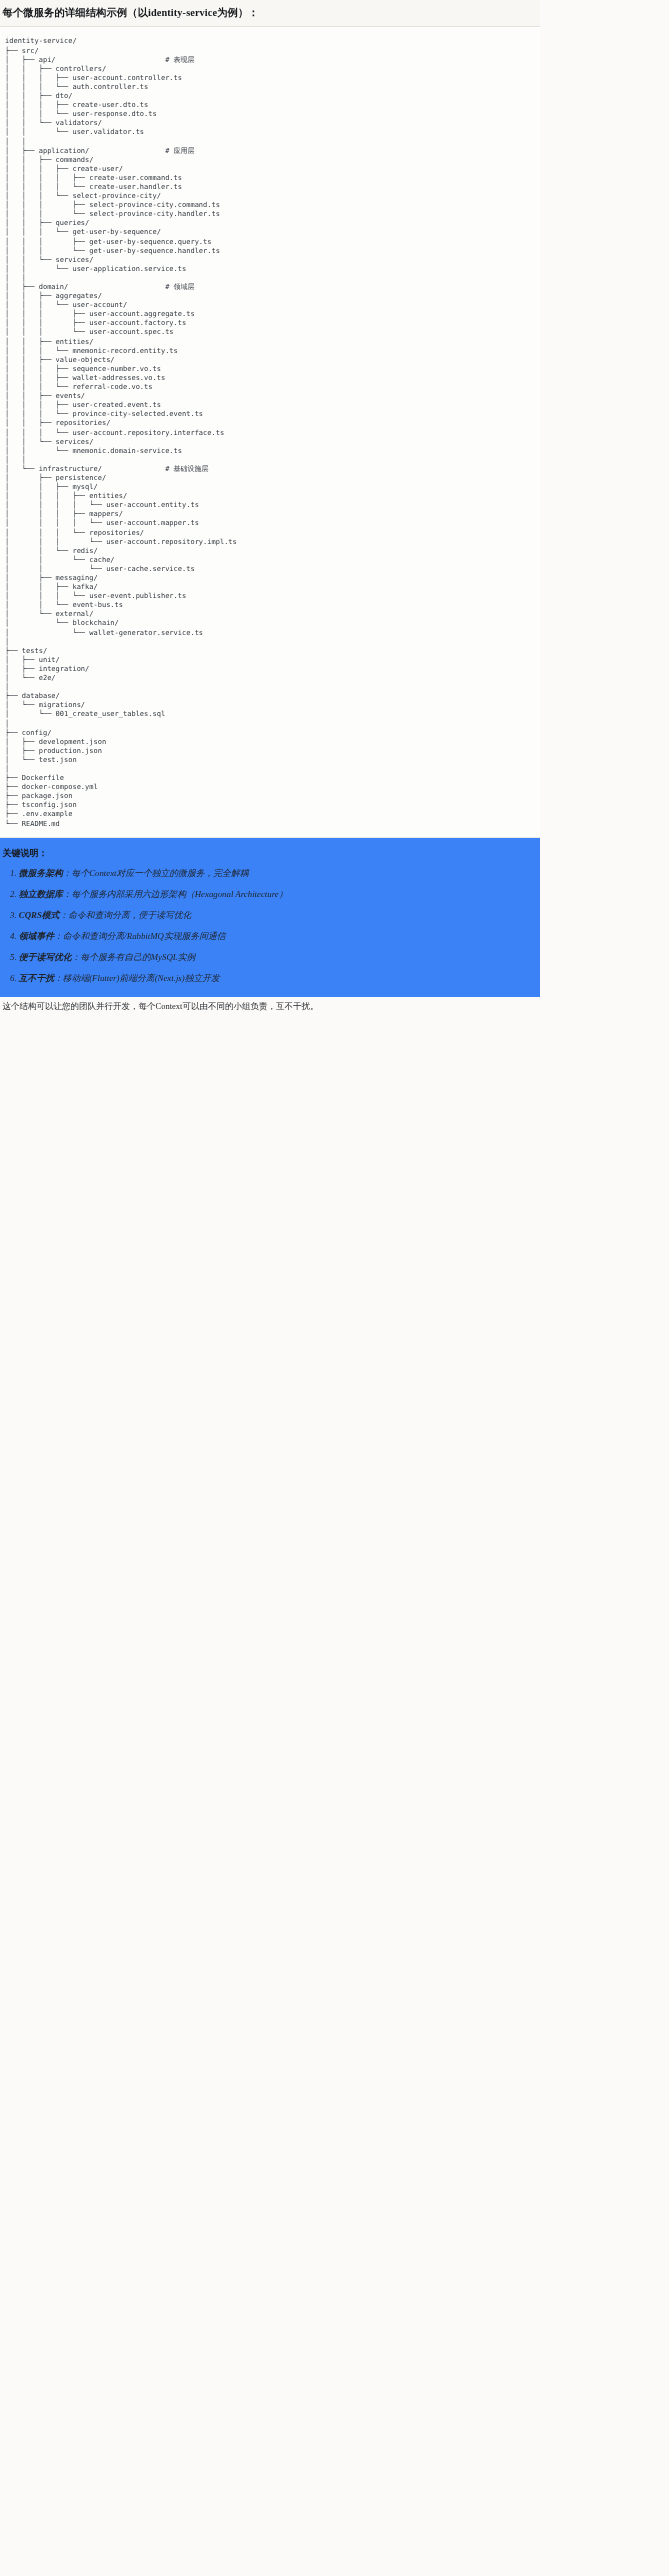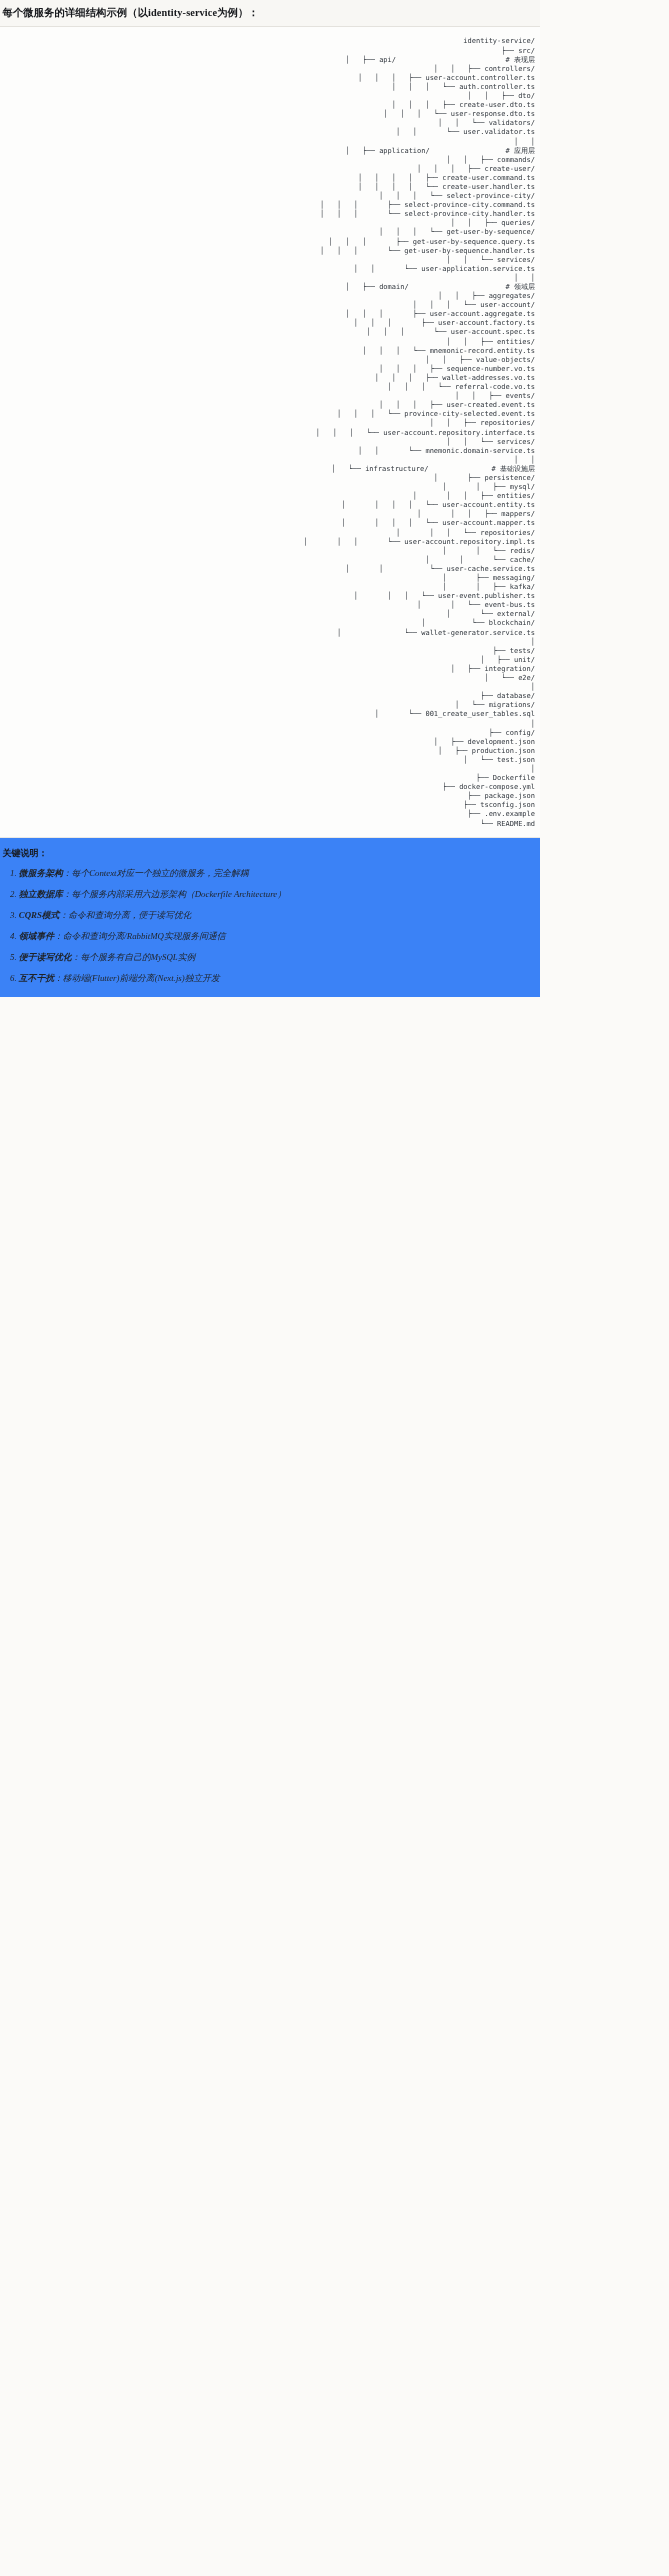--- a/index.html
+++ b/index.html
@@ -43,21 +43,20 @@
   }
   pre.tree {
     margin: 0;
     font-family: "DejaVu Sans Mono", "Liberation Mono", monospace;
     font-size: 7px;
     line-height: 9.1px;
     color: #30363d;
     white-space: pre;
     tab-size: 4;
     overflow: visible;
-    text-align: right;
   }
 
   
   .keys-wrap {
     padding: 8.8px 7.5px 3.8px 2.5px;
     box-sizing: border-box;
     background: #3b82f6;
   }
   .keys-title {
     margin: 0 0 6.3px 0;
@@ -190,23 +189,24 @@
 ├── package.json
 ├── tsconfig.json
 ├── .env.example
 └── README.md</code></pre>
   </div>
 
   <div class="keys-wrap">
     <h3 class="keys-title">关键说明：</h3>
     <ol class="keys">
         <li><b>微服务架构</b><span>：</span><span>每个Context对应一个独立的微服务，完全解耦</span></li>
-        <li><b>独立数据库</b><span>：</span><span>每个服务内部采用六边形架构（Dockerfile Architecture）</span></li>
+        <li><b>独立数据库</b><span>：</span><span>每个服务内部采用六边形架构（Hexagonal Architecture）</span></li>
         <li><b>CQRS模式</b><span>：</span><span>命令和查询分离，便于读写优化</span></li>
         <li><b>领域事件</b><span>：</span><span>命令和查询分离/RabbitMQ实现服务间通信</span></li>
         <li><b>便于读写优化</b><span>：</span><span>每个服务有自己的MySQL实例</span></li>
         <li><b>互不干扰</b><span>：</span><span>移动端(Flutter)前端分离(Next.js)独立开发</span></li>
       </ol>
   </div>
 
+  <p class="closing">这个结构可以让您的团队并行开发，每个Context可以由不同的小组负责，互不干扰。</p>
 
 </div>
 
 
 </body></html>

